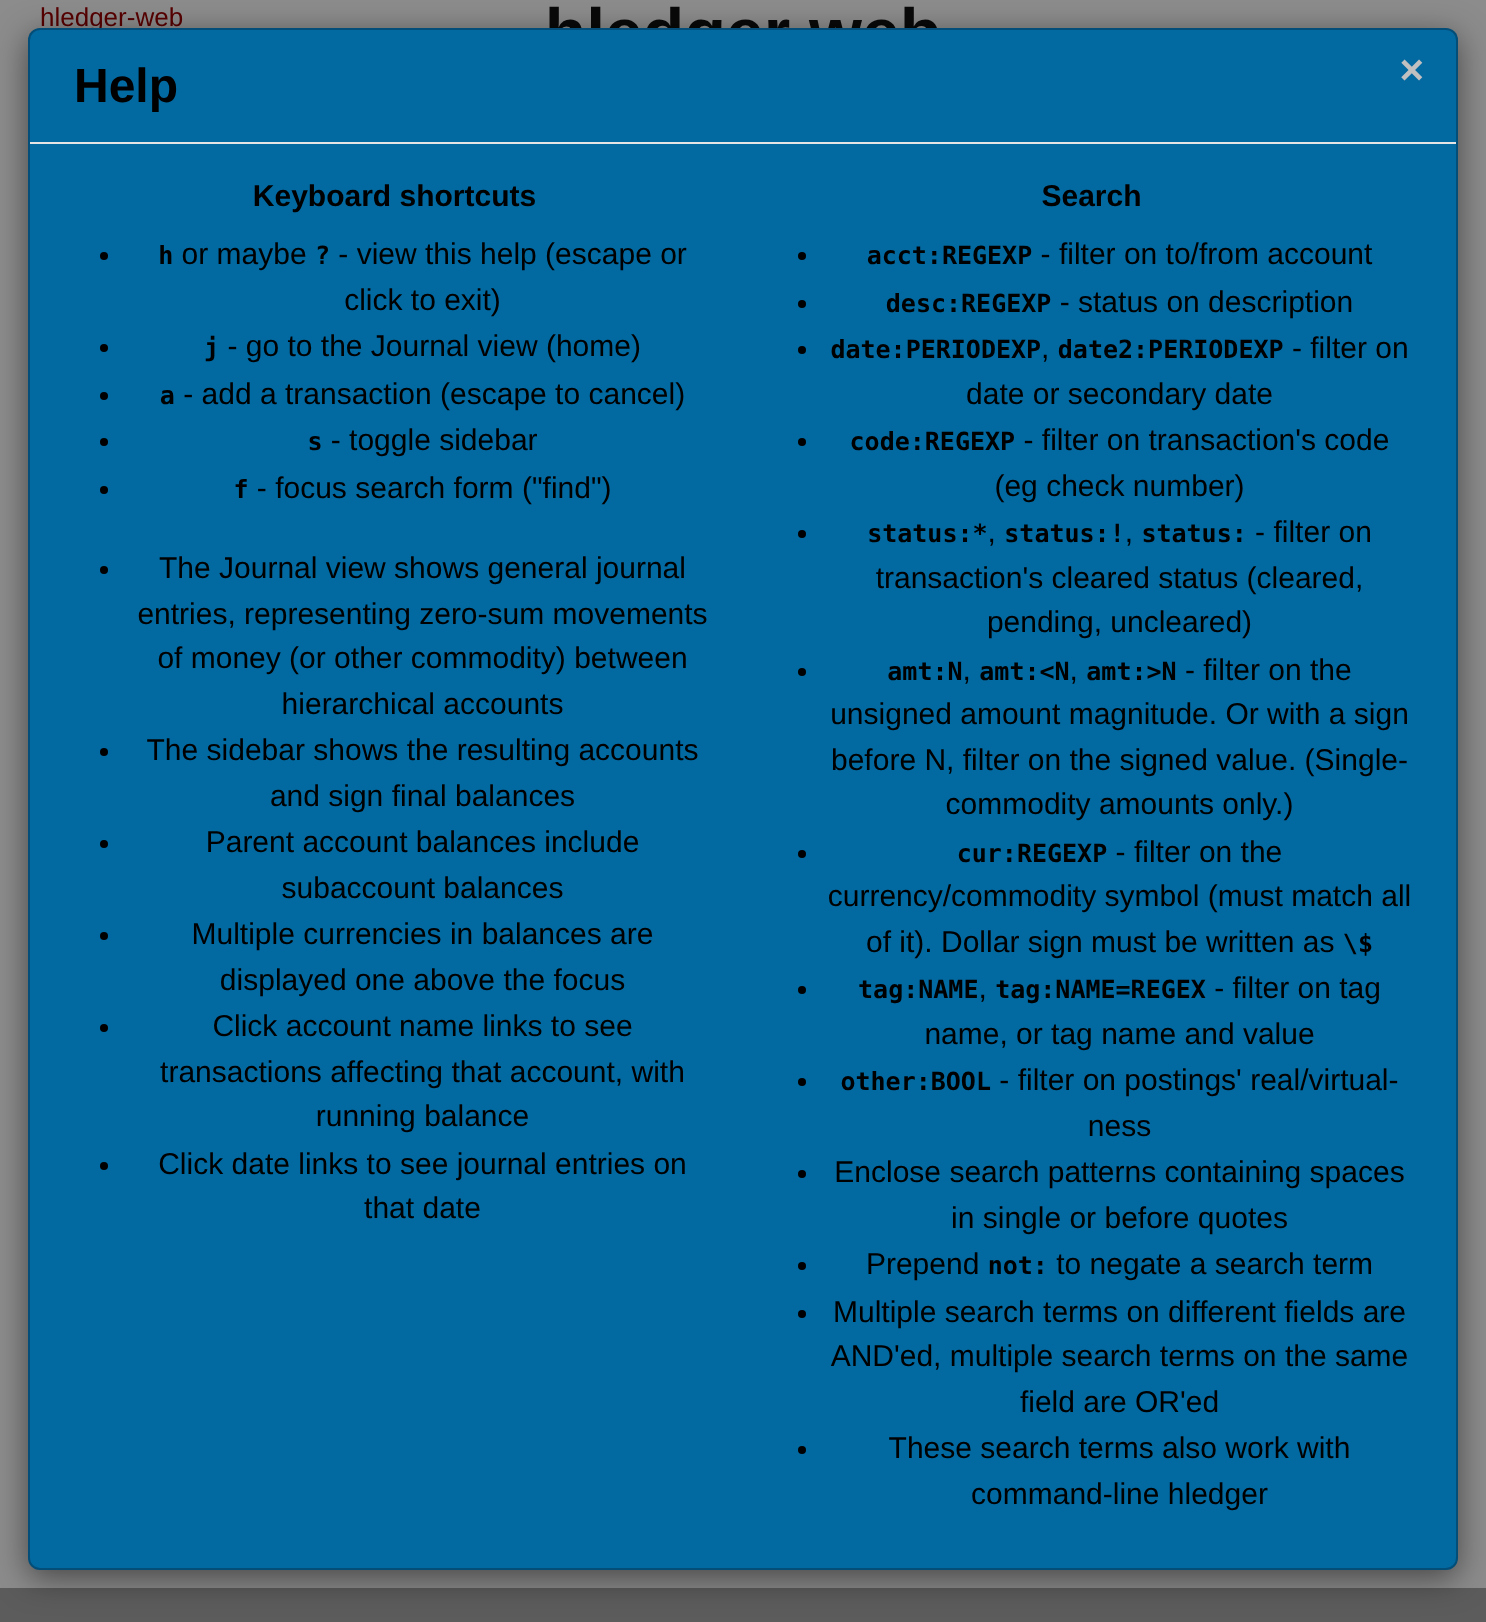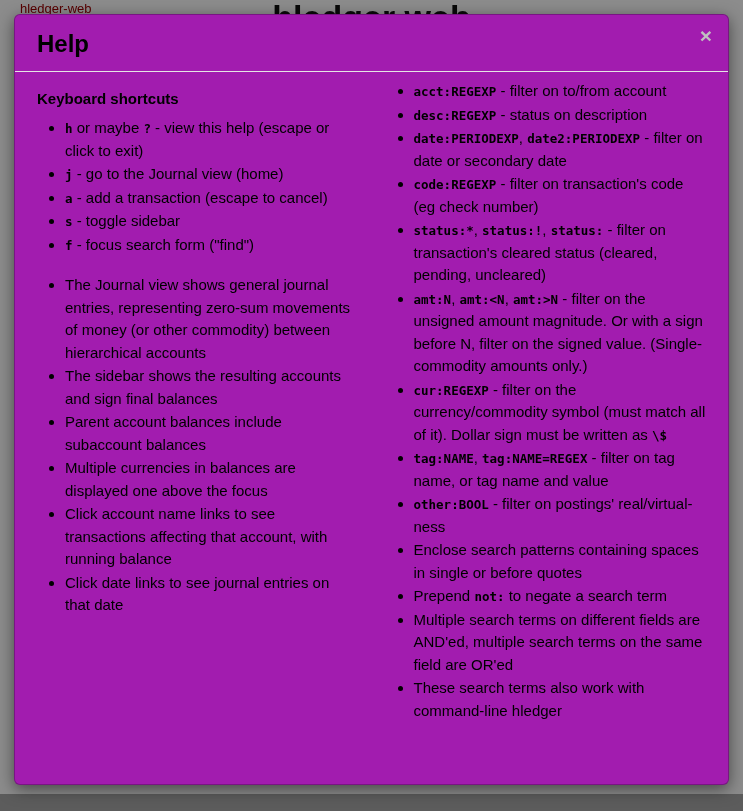--- a/index.html
+++ b/index.html
@@ -33,21 +33,21 @@
   
   .backdrop {
     position: absolute; inset: 0;
     background: rgba(0,0,0,0.45);
   }
 
   
   .modal {
     position: absolute; top: 14px; left: 14px;
     width: 715px; height: 771px;
-    background: #a21caf;
+    background: #0369a1;
     border: 1px solid rgba(0,0,0,0.25);
     border-radius: 6px;
     box-shadow: 0 4px 16px rgba(0,0,0,0.5);
     overflow: hidden;
   }
   .modal-header {
     position: relative;
     padding: 16px 20px 14px 22px;
     border-bottom: 1px solid #e5e5e5;
   }
@@ -61,21 +61,21 @@
     position: absolute; top: 10px; right: 16px;
     font-size: 21px; line-height: 1;
     font-weight: bold;
     color: #c0c0c0;
     cursor: pointer;
   }
   .modal-body {
     display: flex;
     padding: 8px 8px 24px 8px;
   }
-  .col { flex: 1; padding: 0 14px; min-width: 0; }
+  .col { flex: 1; padding: 0 14px; min-width: 0; text-align: center; }
   .section-heading {
     margin: 16px 0 10px 0;
     font-size: 15px;
     font-weight: bold;
   }
   .col .section-heading:first-child { margin-top: 10px; }
   ul.help-list {
     margin: 0 0 18px 0;
     padding: 0 0 0 28px;
     font-size: 15px;
@@ -117,20 +117,21 @@
       <ul class="help-list">
           <li><span>The Journal view shows general journal entries, representing zero-sum movements of money (or other commodity) between hierarchical accounts</span></li>
           <li><span>The sidebar shows the resulting accounts and sign final balances</span></li>
           <li><span>Parent account balances include subaccount balances</span></li>
           <li><span>Multiple currencies in balances are displayed one above the focus</span></li>
           <li><span>Click account name links to see transactions affecting that account, with running balance</span></li>
           <li><span>Click date links to see journal entries on that date</span></li>
         </ul>
     </div>
     <div class="col">
+      <h3 class="section-heading">Search</h3>
       <ul class="help-list">
           <li><code>acct:REGEXP</code><span> - filter on to/from account</span></li>
           <li><code>desc:REGEXP</code><span> - status on description</span></li>
           <li><code>date:PERIODEXP</code><span>, </span><code>date2:PERIODEXP</code><span> - filter on date or secondary date</span></li>
           <li><code>code:REGEXP</code><span> - filter on transaction's code (eg check number)</span></li>
           <li><code>status:*</code><span>, </span><code>status:!</code><span>, </span><code>status:</code><span> - filter on transaction's cleared status (cleared, pending, uncleared)</span></li>
           <li><code>amt:N</code><span>, </span><code>amt:&lt;N</code><span>, </span><code>amt:&gt;N</code><span> - filter on the unsigned amount magnitude. Or with a sign before N, filter on the signed value. (Single-commodity amounts only.)</span></li>
           <li><code>cur:REGEXP</code><span> - filter on the currency/commodity symbol (must match all of it). Dollar sign must be written as </span><code>\$</code></li>
           <li><code>tag:NAME</code><span>, </span><code>tag:NAME=REGEX</code><span> - filter on tag name, or tag name and value</span></li>
           <li><code>other:BOOL</code><span> - filter on postings' real/virtual-ness</span></li>

